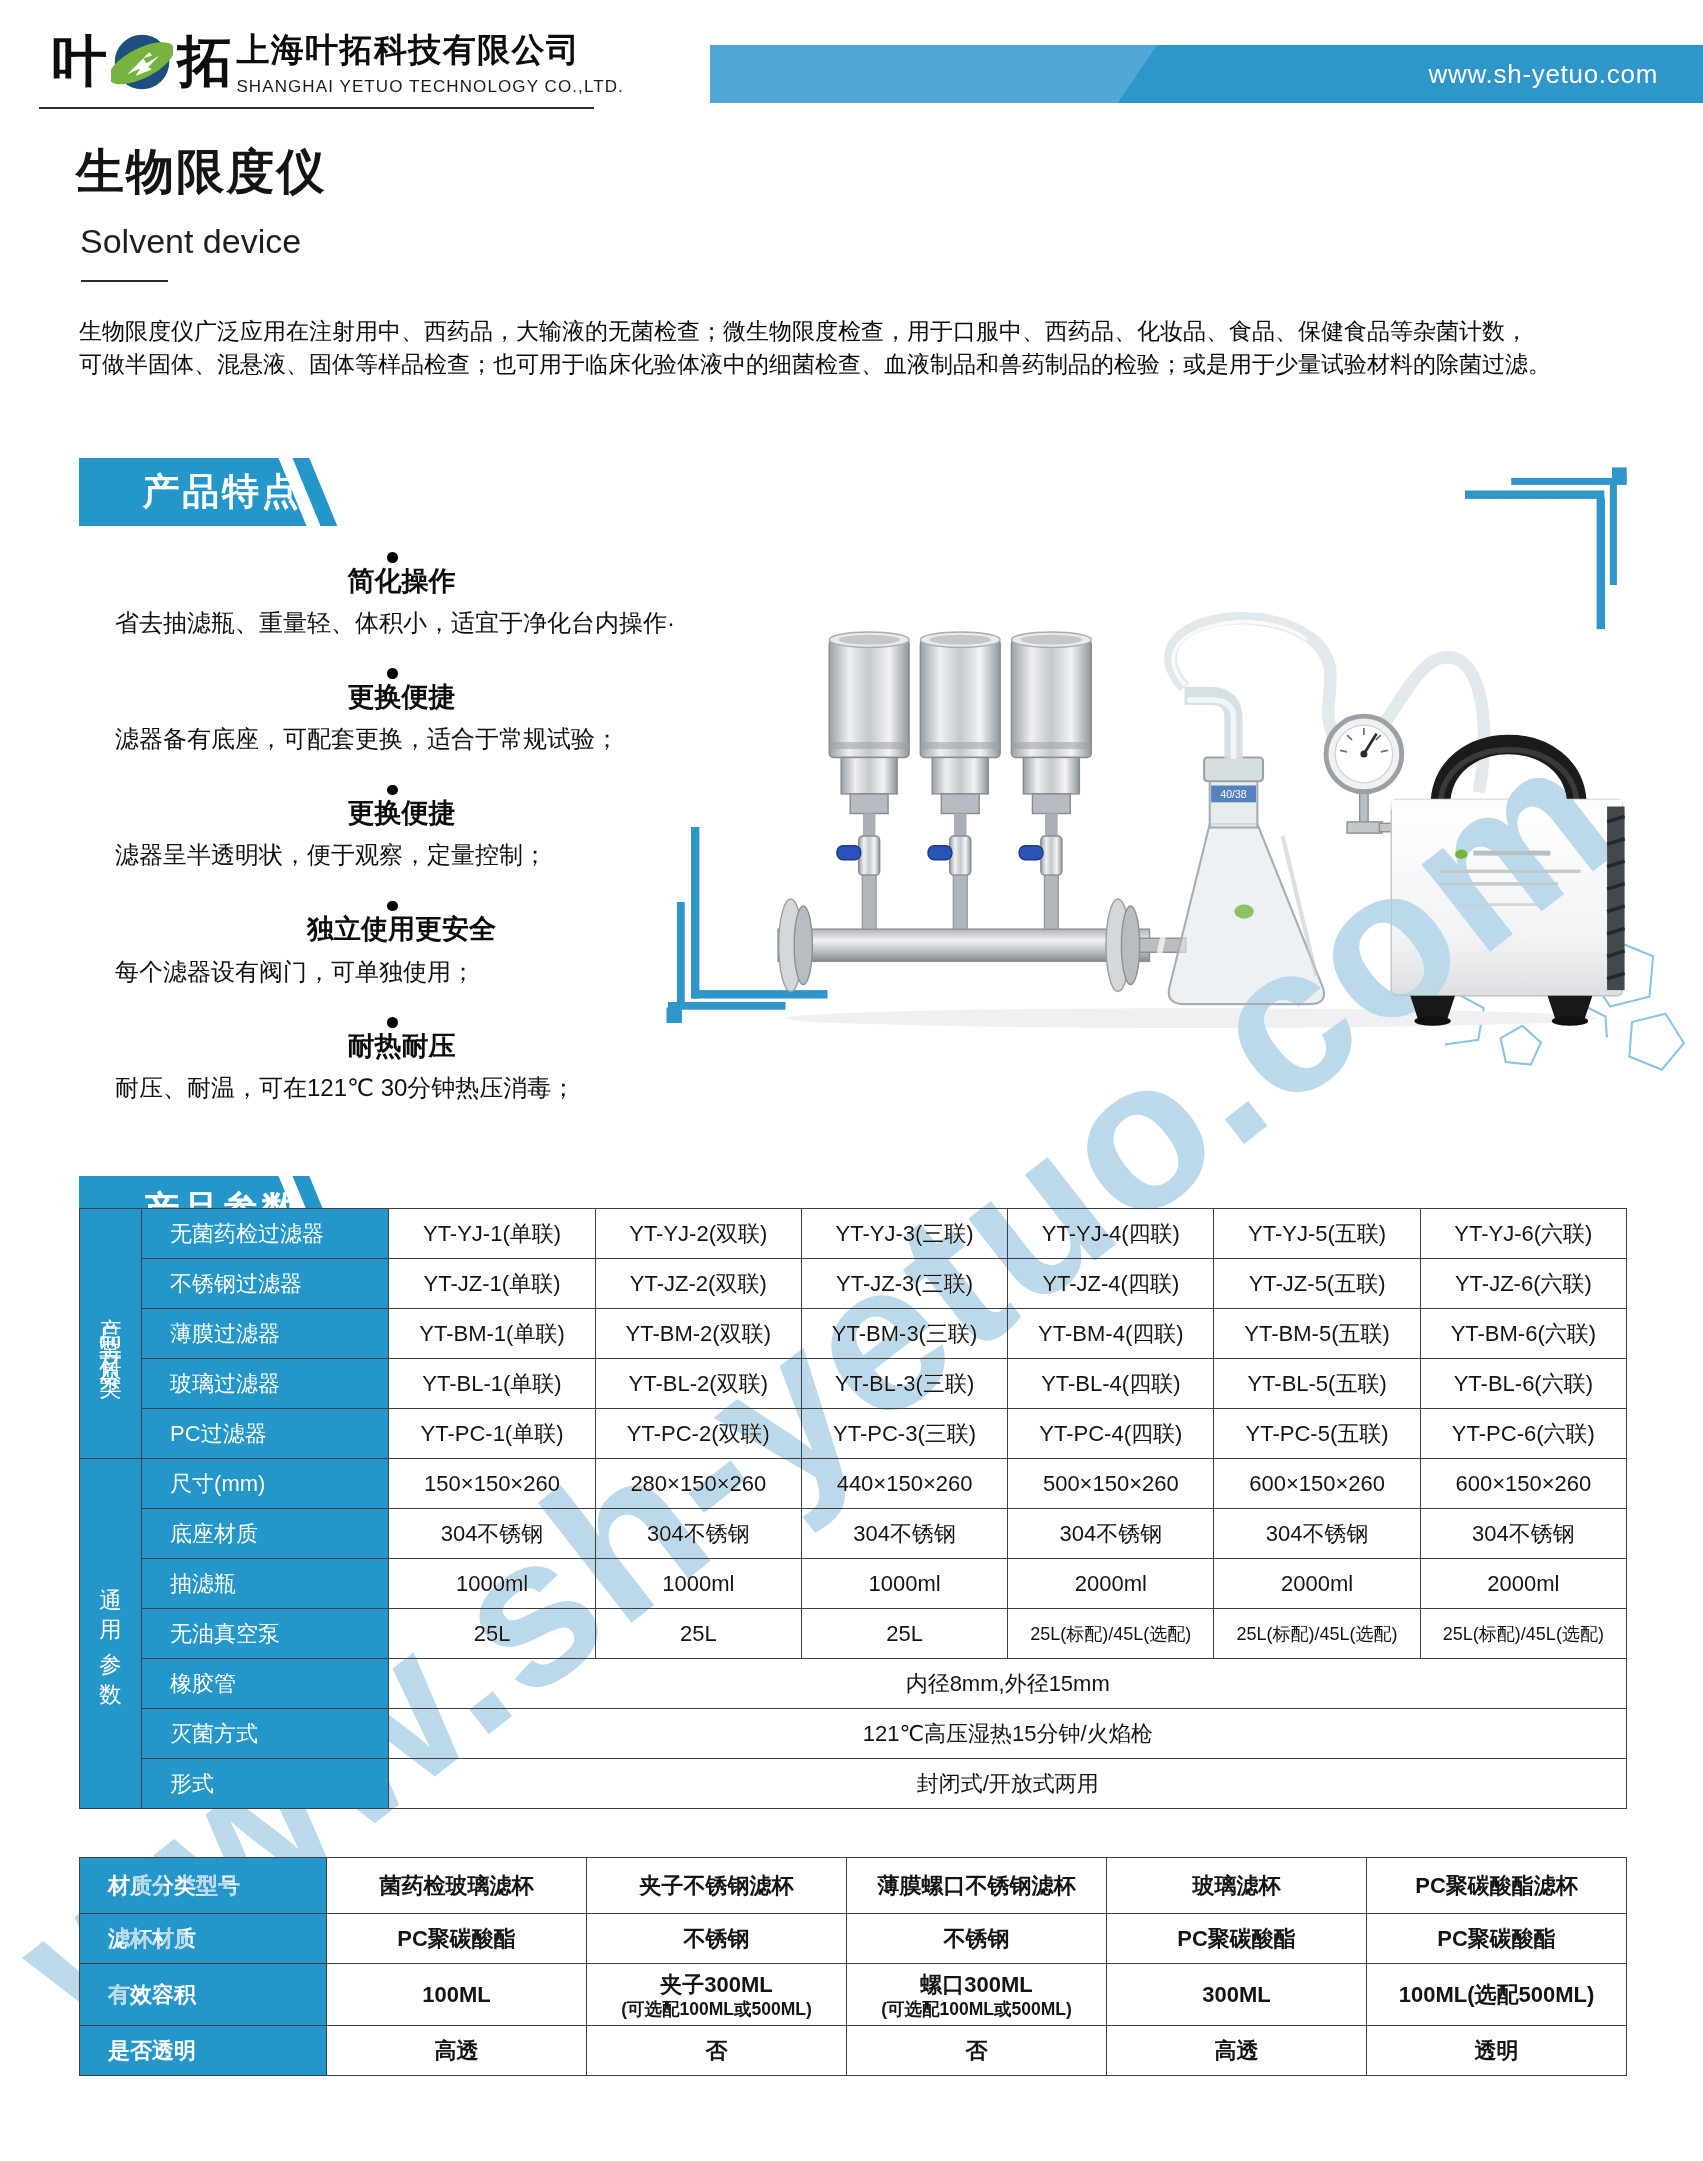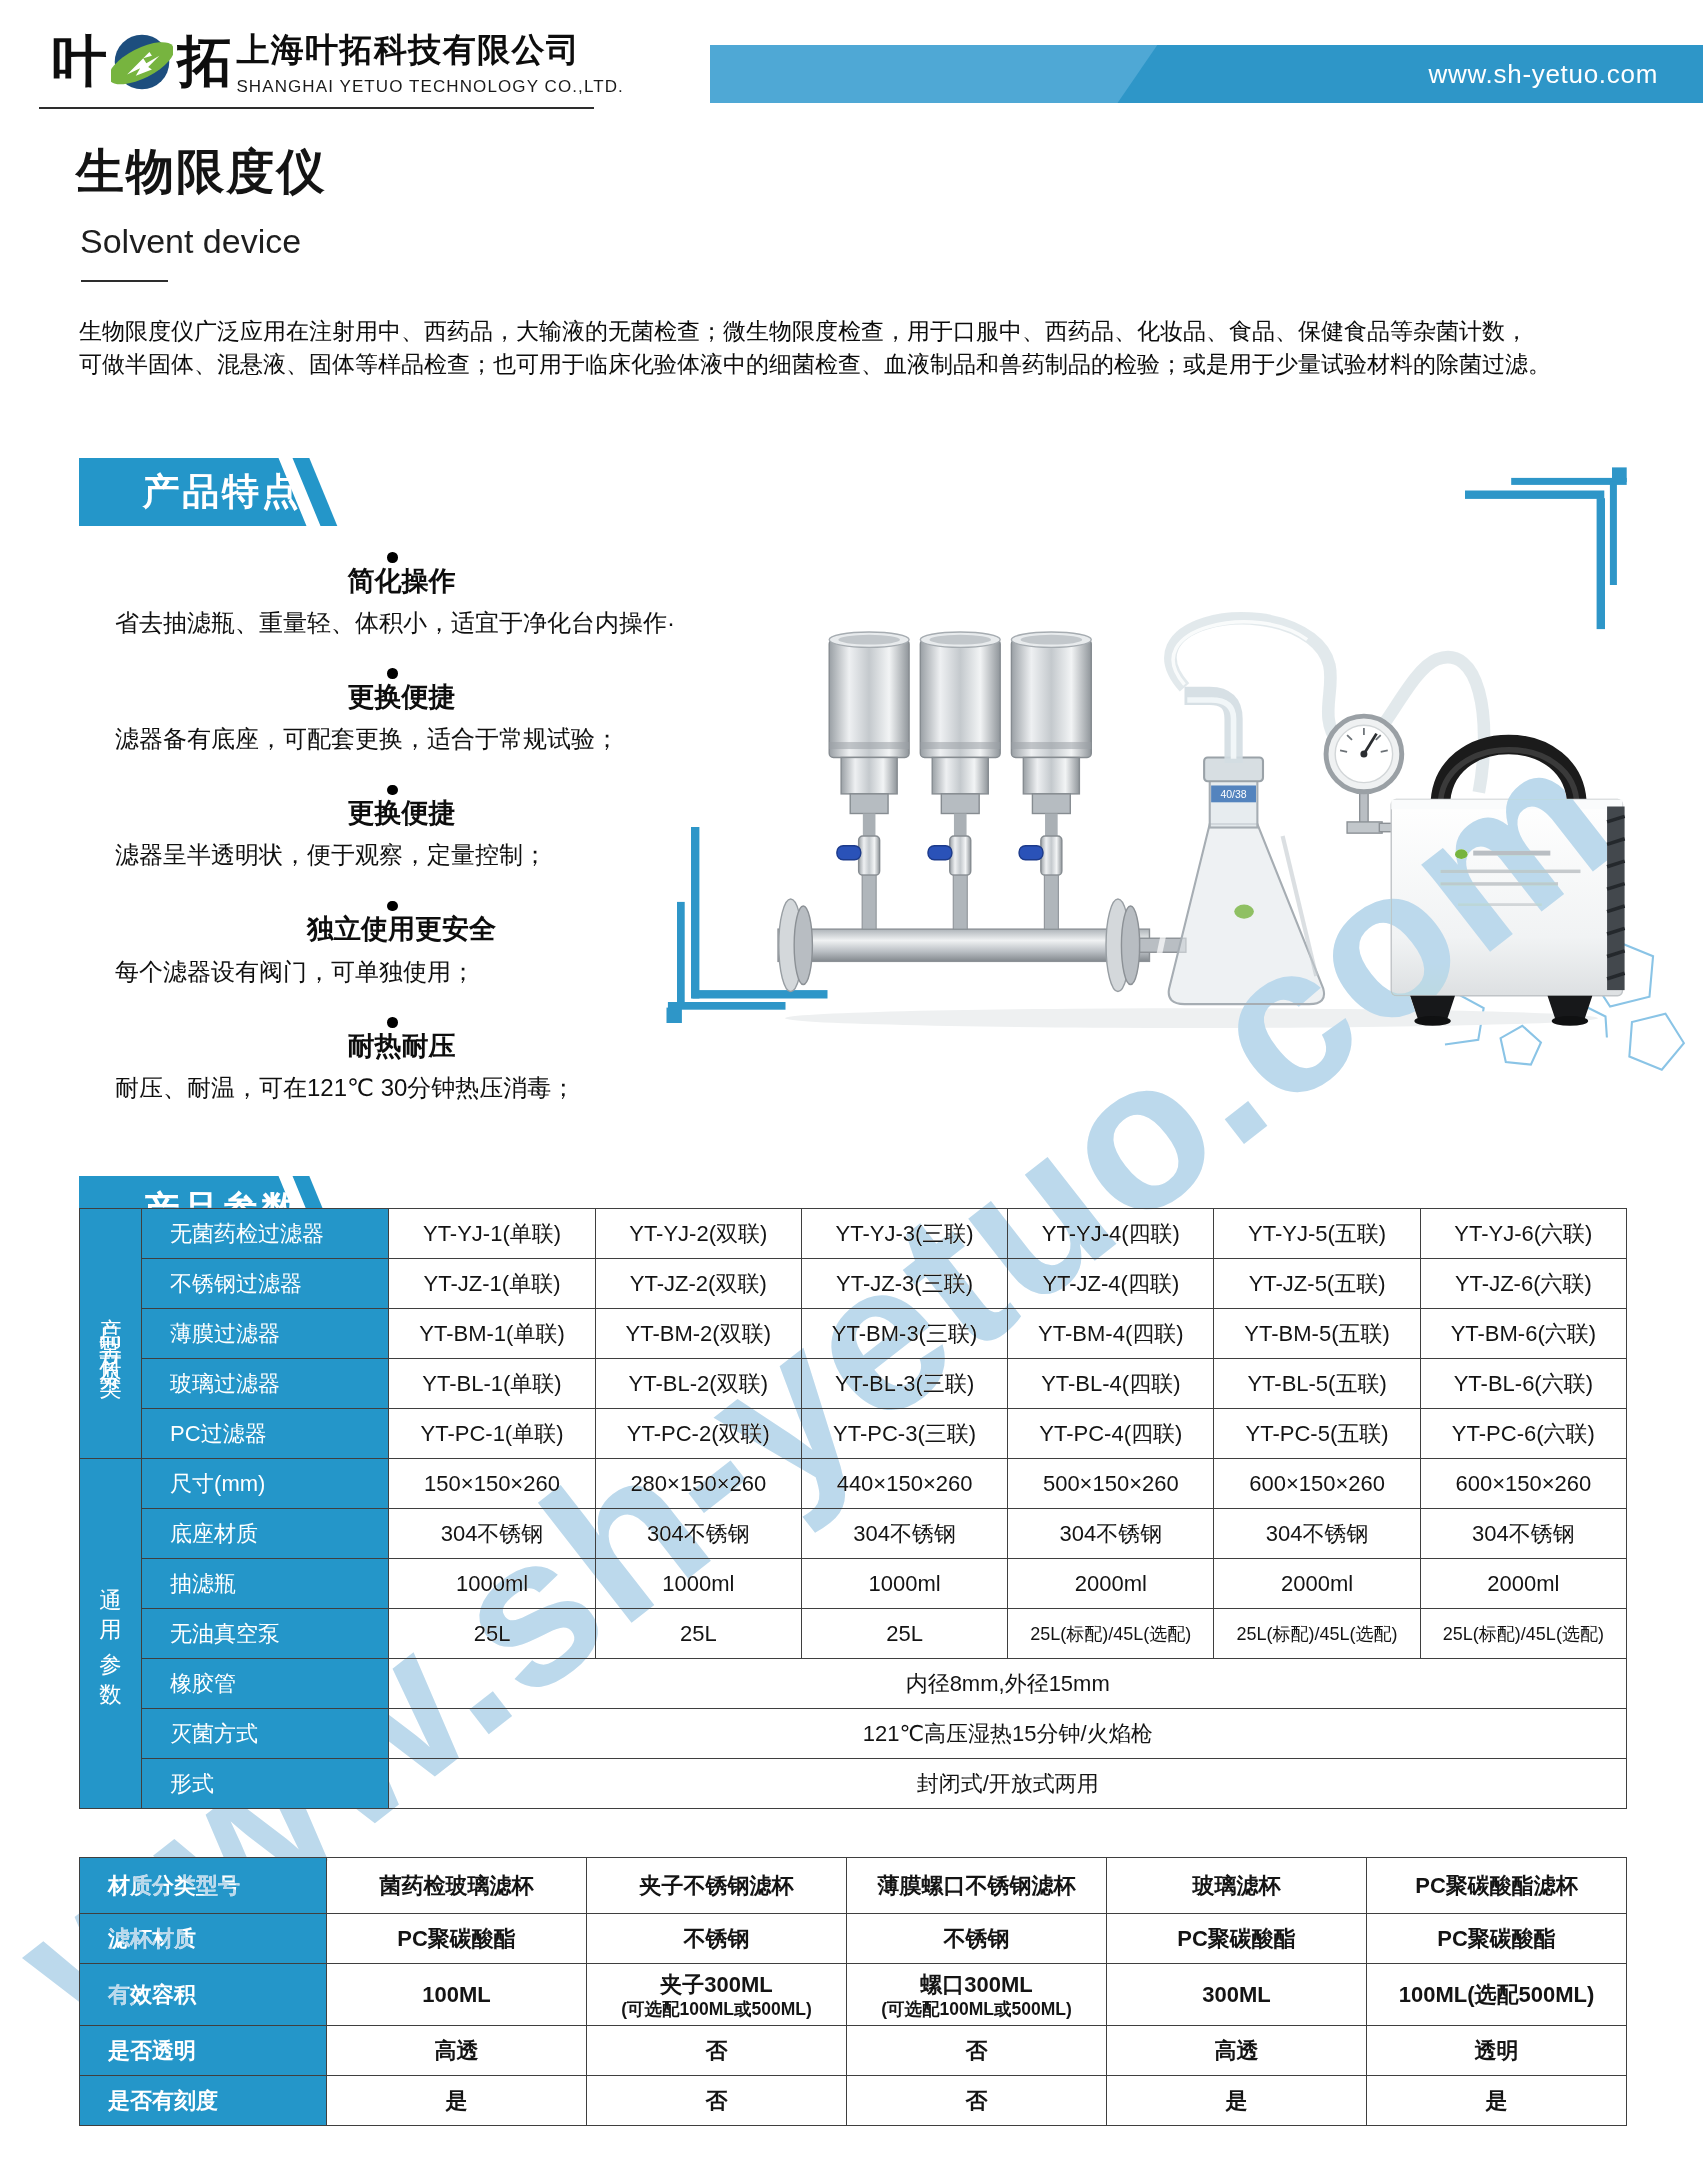--- a/index.html
+++ b/index.html
@@ -649,39 +649,19 @@
           <td class="data">
             <div>否</div>
           </td>
           <td class="data">
             <div>高透</div>
           </td>
           <td class="data">
             <div>透明</div>
           </td>
         </tr>
-        <tr>
-          <td class="lbl">
-            <div>是否有刻度</div>
-          </td>
-          <td class="data">
-            <div>是</div>
-          </td>
-          <td class="data">
-            <div>否</div>
-          </td>
-          <td class="data">
-            <div>否</div>
-          </td>
-          <td class="data">
-            <div>是</div>
-          </td>
-          <td class="data">
-            <div>是</div>
-          </td>
-        </tr>
       </tbody>
   </table>
 
   <div class="watermark">www.sh-yetuo.com</div>
 
 </div>
 
 
 </body></html>

